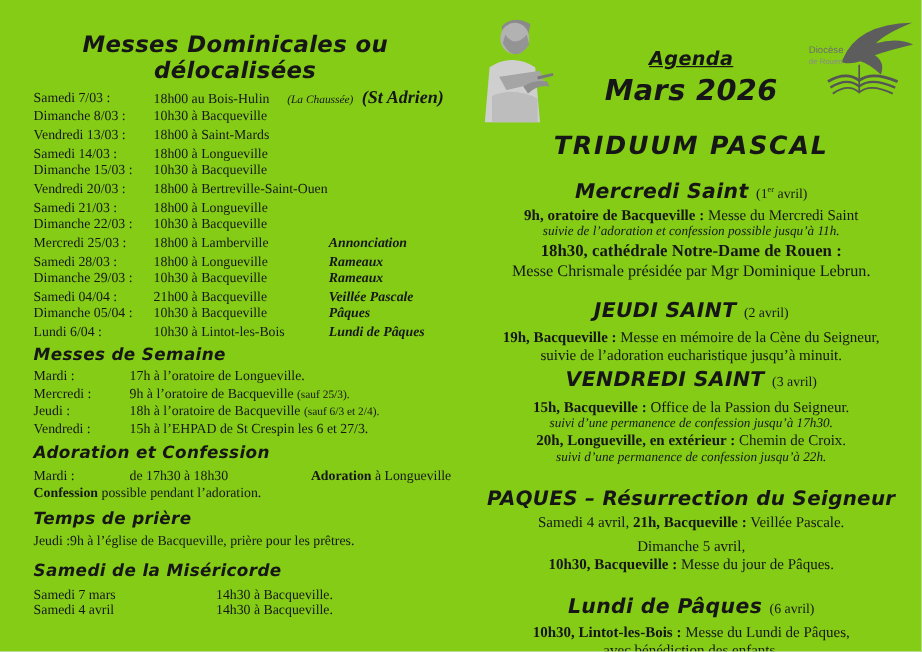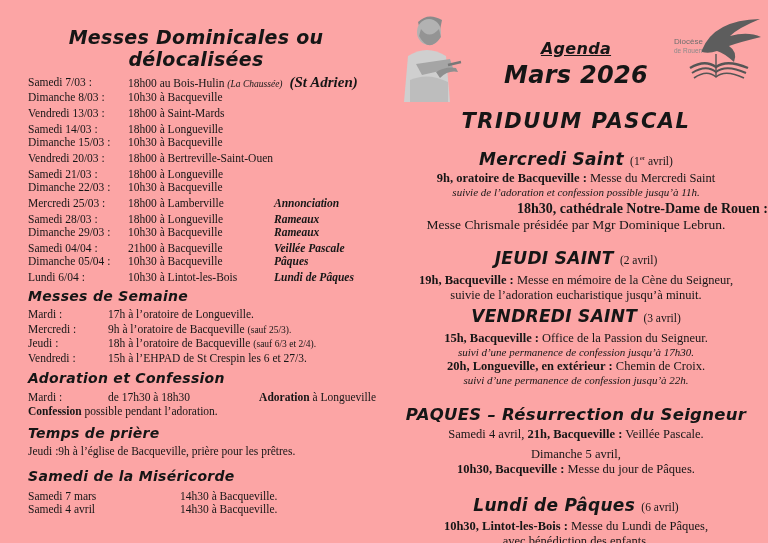--- a/index.html
+++ b/index.html
@@ -1,28 +1,28 @@
 <!DOCTYPE html>
 <html><head>
 <meta charset="utf-8">
 <style>
   html,body{margin:0;padding:0;background:#e8e8e8;}
-  .page{position:relative;width:768px;height:543px;background:#fca5a5;overflow:hidden;color:#161616;}
+  .page{position:relative;width:768px;height:543px;background:#84cc16;overflow:hidden;color:#161616;}
   .h-script{font-family:"DejaVu Sans",sans-serif;font-weight:bold;font-style:italic;letter-spacing:.3px;}
   
   .left{position:absolute;left:0;top:0;width:384px;height:543px;box-sizing:border-box;
         padding:26px 6px 0 28px;font-family:"Liberation Serif",serif;font-size:11.5px;}
   .left .h1{font-size:19px;text-align:center;margin:0 14px 6px 0;}
   .left .h2{font-size:14px;text-align:left;margin:4px 14px 4px 0;font-style:italic;}
   .group{margin-top:3px;}
   .drow{display:flex;line-height:13px;}
   .drow .day{width:100px;flex:none;}
   .drow .txt{flex:1;}
   .drow .note{width:104px;flex:none;font-weight:bold;font-style:italic;}
-  .it-sm{font-style:italic;font-size:9.5px;}
+  .it-sm{font-style:italic;font-size:9.5px;margin-left:12px;}
   .bi-sm{font-style:italic;font-weight:bold;font-size:15px;margin-left:7px;}
   .wrow{display:flex;line-height:13.5px;}
   .wrow .wday{width:80px;flex:none;}
   .small-it{font-size:9.5px;}
   .ado-row{display:flex;line-height:14px;margin-top:2px;}
   .ado-day{width:80px;flex:none;}
   .ado-right{margin-left:auto;padding-right:2px;}
   .b{font-weight:bold;}
   .conf-line{line-height:14px;}
   .pr-row{display:flex;line-height:13.5px;margin-top:2px;}
@@ -36,21 +36,21 @@
   .dlogo{position:absolute;right:4px;top:12px;}
   .agenda{font-size:16px;margin-top:39px;line-height:20px;text-decoration:underline;}
   .month{font-size:24px;margin-top:2px;line-height:28px;}
   .triduum{font-size:21px;margin-top:20px;letter-spacing:1.5px;line-height:24px;}
   .etitle{font-size:17px;line-height:19px;}
   .edate{font-family:"Liberation Serif",serif;font-weight:normal;font-style:normal;
          font-size:11.5px;letter-spacing:0;text-align:right;}
   .edate sup{font-size:7px;}
   .eline{line-height:15px;}
   .eit{font-style:italic;font-size:11px;line-height:13px;}
-  .l3big{font-size:14px;font-weight:bold;line-height:17px;margin-top:1px;text-align:right;}
+  .l3big{font-size:14px;font-weight:bold;line-height:17px;margin-top:1px;}
   .ev-mercredi{margin-top:16px;}
   .ev-jeudi{margin-top:17px;}
   .ev-vendredi{margin-top:4px;}
   .ev-paques{margin-top:18px;}
   .ev-lundi{margin-top:19px;}
   .gap5{margin-top:5px;}
 </style>
 </head>
 <body>
 

